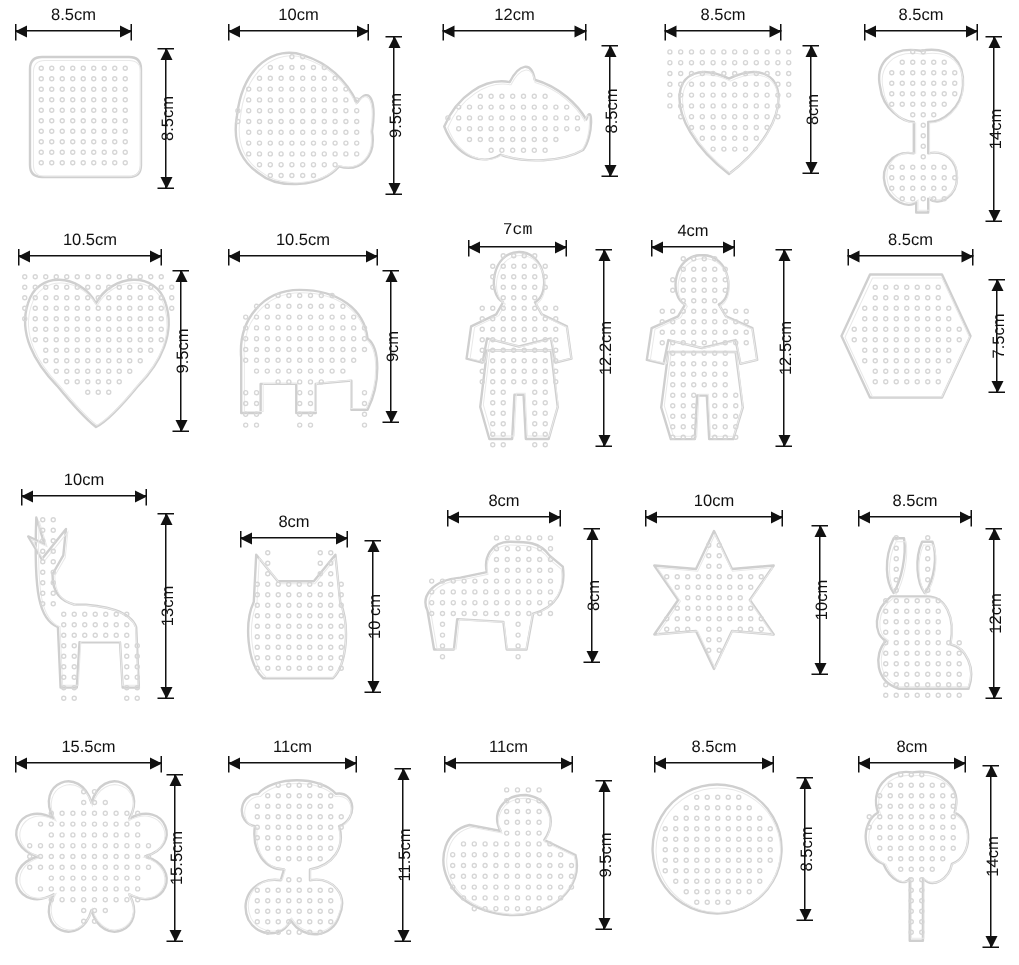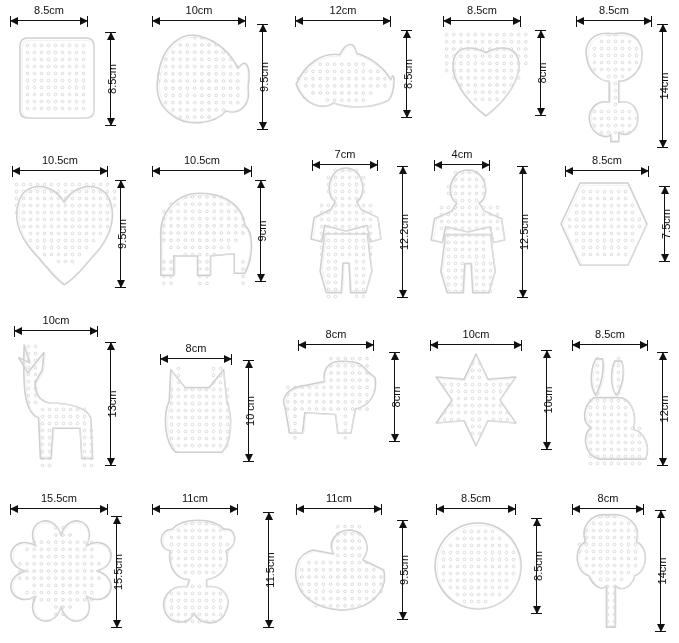--- a/index.html
+++ b/index.html
@@ -870,21 +870,21 @@
         <circle cx="49.8" cy="100.2" r="1.35" fill="none" stroke="#d6d6d6" stroke-width="0.9"></circle>
         <circle cx="57" cy="100.2" r="1.35" fill="none" stroke="#d6d6d6" stroke-width="0.9"></circle>
         <circle cx="93" cy="100.2" r="1.35" fill="none" stroke="#d6d6d6" stroke-width="0.9"></circle>
         <circle cx="13.8" cy="107.4" r="1.35" fill="none" stroke="#d6d6d6" stroke-width="0.9"></circle>
         <circle cx="21" cy="107.4" r="1.35" fill="none" stroke="#d6d6d6" stroke-width="0.9"></circle>
         <circle cx="49.8" cy="107.4" r="1.35" fill="none" stroke="#d6d6d6" stroke-width="0.9"></circle>
         <circle cx="57" cy="107.4" r="1.35" fill="none" stroke="#d6d6d6" stroke-width="0.9"></circle>
         <circle cx="93" cy="107.4" r="1.35" fill="none" stroke="#d6d6d6" stroke-width="0.9"></circle>
       </svg>
     </div>
-    <div class="dim-top" style="left:312px;top:150px;width:66px;">
+    <div class="dim-top" style="left:312px;top:150px;width:66px;font-family:Liberation Mono, monospace;">
       <div class="lbl">7cm</div>
       <div class="line"></div>
       <div class="cap-l"></div>
       <div class="cap-r"></div>
       <div class="arw-l"></div>
       <div class="arw-r"></div>
     </div>
     <div class="dim-right" style="left:392px;top:166px;height:132px;">
       <div class="line"></div>
       <div class="cap-t"></div>

